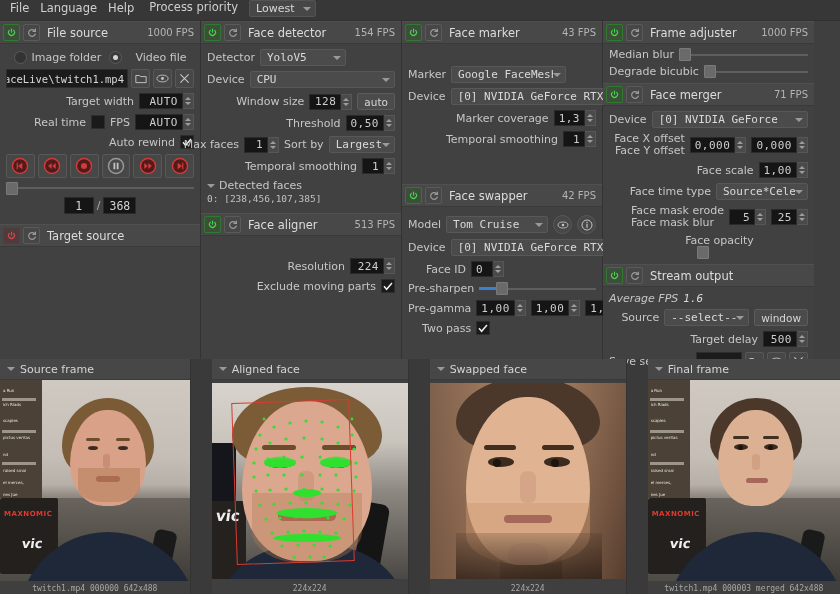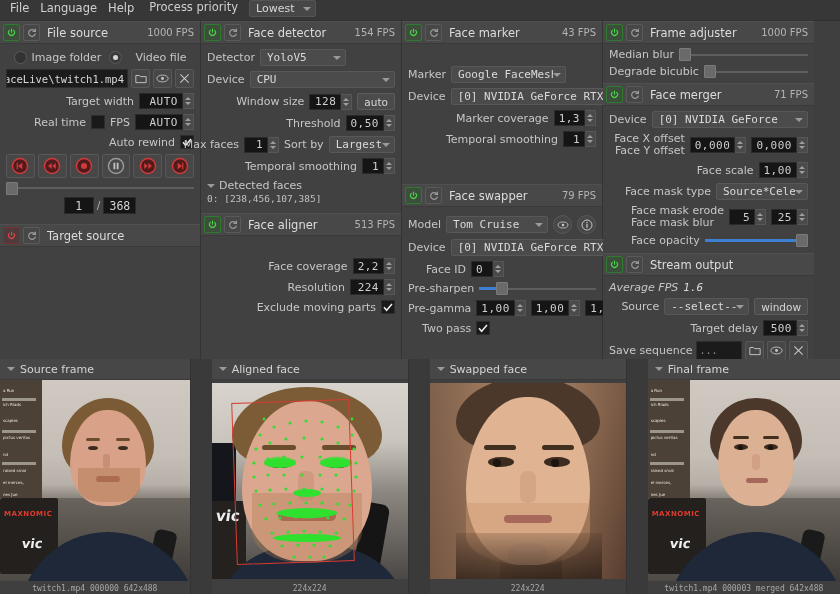--- a/index.html
+++ b/index.html
@@ -442,30 +442,20 @@
               <path d="M8 3.2A3.4 3.4 0 1 0 8.3 6" stroke="#9a9a9a" stroke-width="1.2" fill="none" stroke-linecap="round"></path>
               <path d="M8.4 1v2.4H6" stroke="#9a9a9a" stroke-width="1.2" fill="none" stroke-linecap="round"></path>
             </svg>
         </div>
         <div class="mod-title">Face aligner</div>
         <div class="mod-fps">513 FPS</div>
       </div>
 
       <div class="body" style="padding-top:22px;">
         <div class="row r">
-          <span class="lbl">Face coverage</span>
-          <span class="field">
-            <span class="num" style="min-width:28px">2,2</span>
-            <span class="spin">
-                <i class="u"></i>
-                <i class="d"></i>
-              </span>
-          </span>
-        </div>
-        <div class="row r">
           <span class="lbl">Resolution</span>
           <span class="field">
             <span class="num" style="min-width:34px">224</span>
             <span class="spin">
                 <i class="u"></i>
                 <i class="d"></i>
               </span>
           </span>
         </div>
         <div class="row r">
@@ -542,21 +532,21 @@
               <path d="M2.6 2.6a3.3 3.3 0 1 0 4.8 0" stroke="#4ad24a" stroke-width="1.3" fill="none" stroke-linecap="round"></path>
             </svg>
         </div>
         <div class="rf">
           <svg width="10" height="10" viewBox="0 0 10 10">
               <path d="M8 3.2A3.4 3.4 0 1 0 8.3 6" stroke="#9a9a9a" stroke-width="1.2" fill="none" stroke-linecap="round"></path>
               <path d="M8.4 1v2.4H6" stroke="#9a9a9a" stroke-width="1.2" fill="none" stroke-linecap="round"></path>
             </svg>
         </div>
         <div class="mod-title">Face swapper</div>
-        <div class="mod-fps">79 FPS</div>
+        <div class="mod-fps">42 FPS</div>
       </div>
 
       <div class="body" style="padding-top:8px;">
         <div class="row">
           <span class="lbl">Model</span>
           <div class="combo flex">
             <span class="txt">Tom Cruise</span>
             <span class="caret"></span>
           </div>
           <div class="iconbtn" style="border-radius:50%">
@@ -726,21 +716,21 @@
           <span class="field">
             <span class="num" style="min-width:30px">1,00</span>
             <span class="spin">
                 <i class="u"></i>
                 <i class="d"></i>
               </span>
           </span>
         </div>
 
         <div class="row r">
-          <span class="lbl">Face mask type</span>
+          <span class="lbl">Face time type</span>
           <div class="combo" style="width:92px">
             <span class="txt">Source*Celeb</span>
             <span class="caret"></span>
           </div>
         </div>
 
         <div class="row r">
           <span style="display:flex;flex-direction:column;align-items:flex-start;line-height:12px;">
             <span class="lbl">Face mask erode</span>
             <span class="lbl">Face mask blur</span>
@@ -754,21 +744,21 @@
           </span>
           <span class="field">
             <span class="num" style="min-width:26px">25</span>
             <span class="spin">
                 <i class="u"></i>
                 <i class="d"></i>
               </span>
           </span>
         </div>
 
-        <div class="row" style="margin-bottom:0;">
+        <div class="row" style="margin-bottom:6px;flex-direction:column;">
           <span class="lbl" style="margin-left:22px;">Face opacity</span>
           <div class="slider">
             <div class="track"></div>
             <div class="fill" style="width:100%"></div>
             <div class="knob" style="right:0"></div>
           </div>
         </div>
       </div>
 
       <div class="mod-head">

